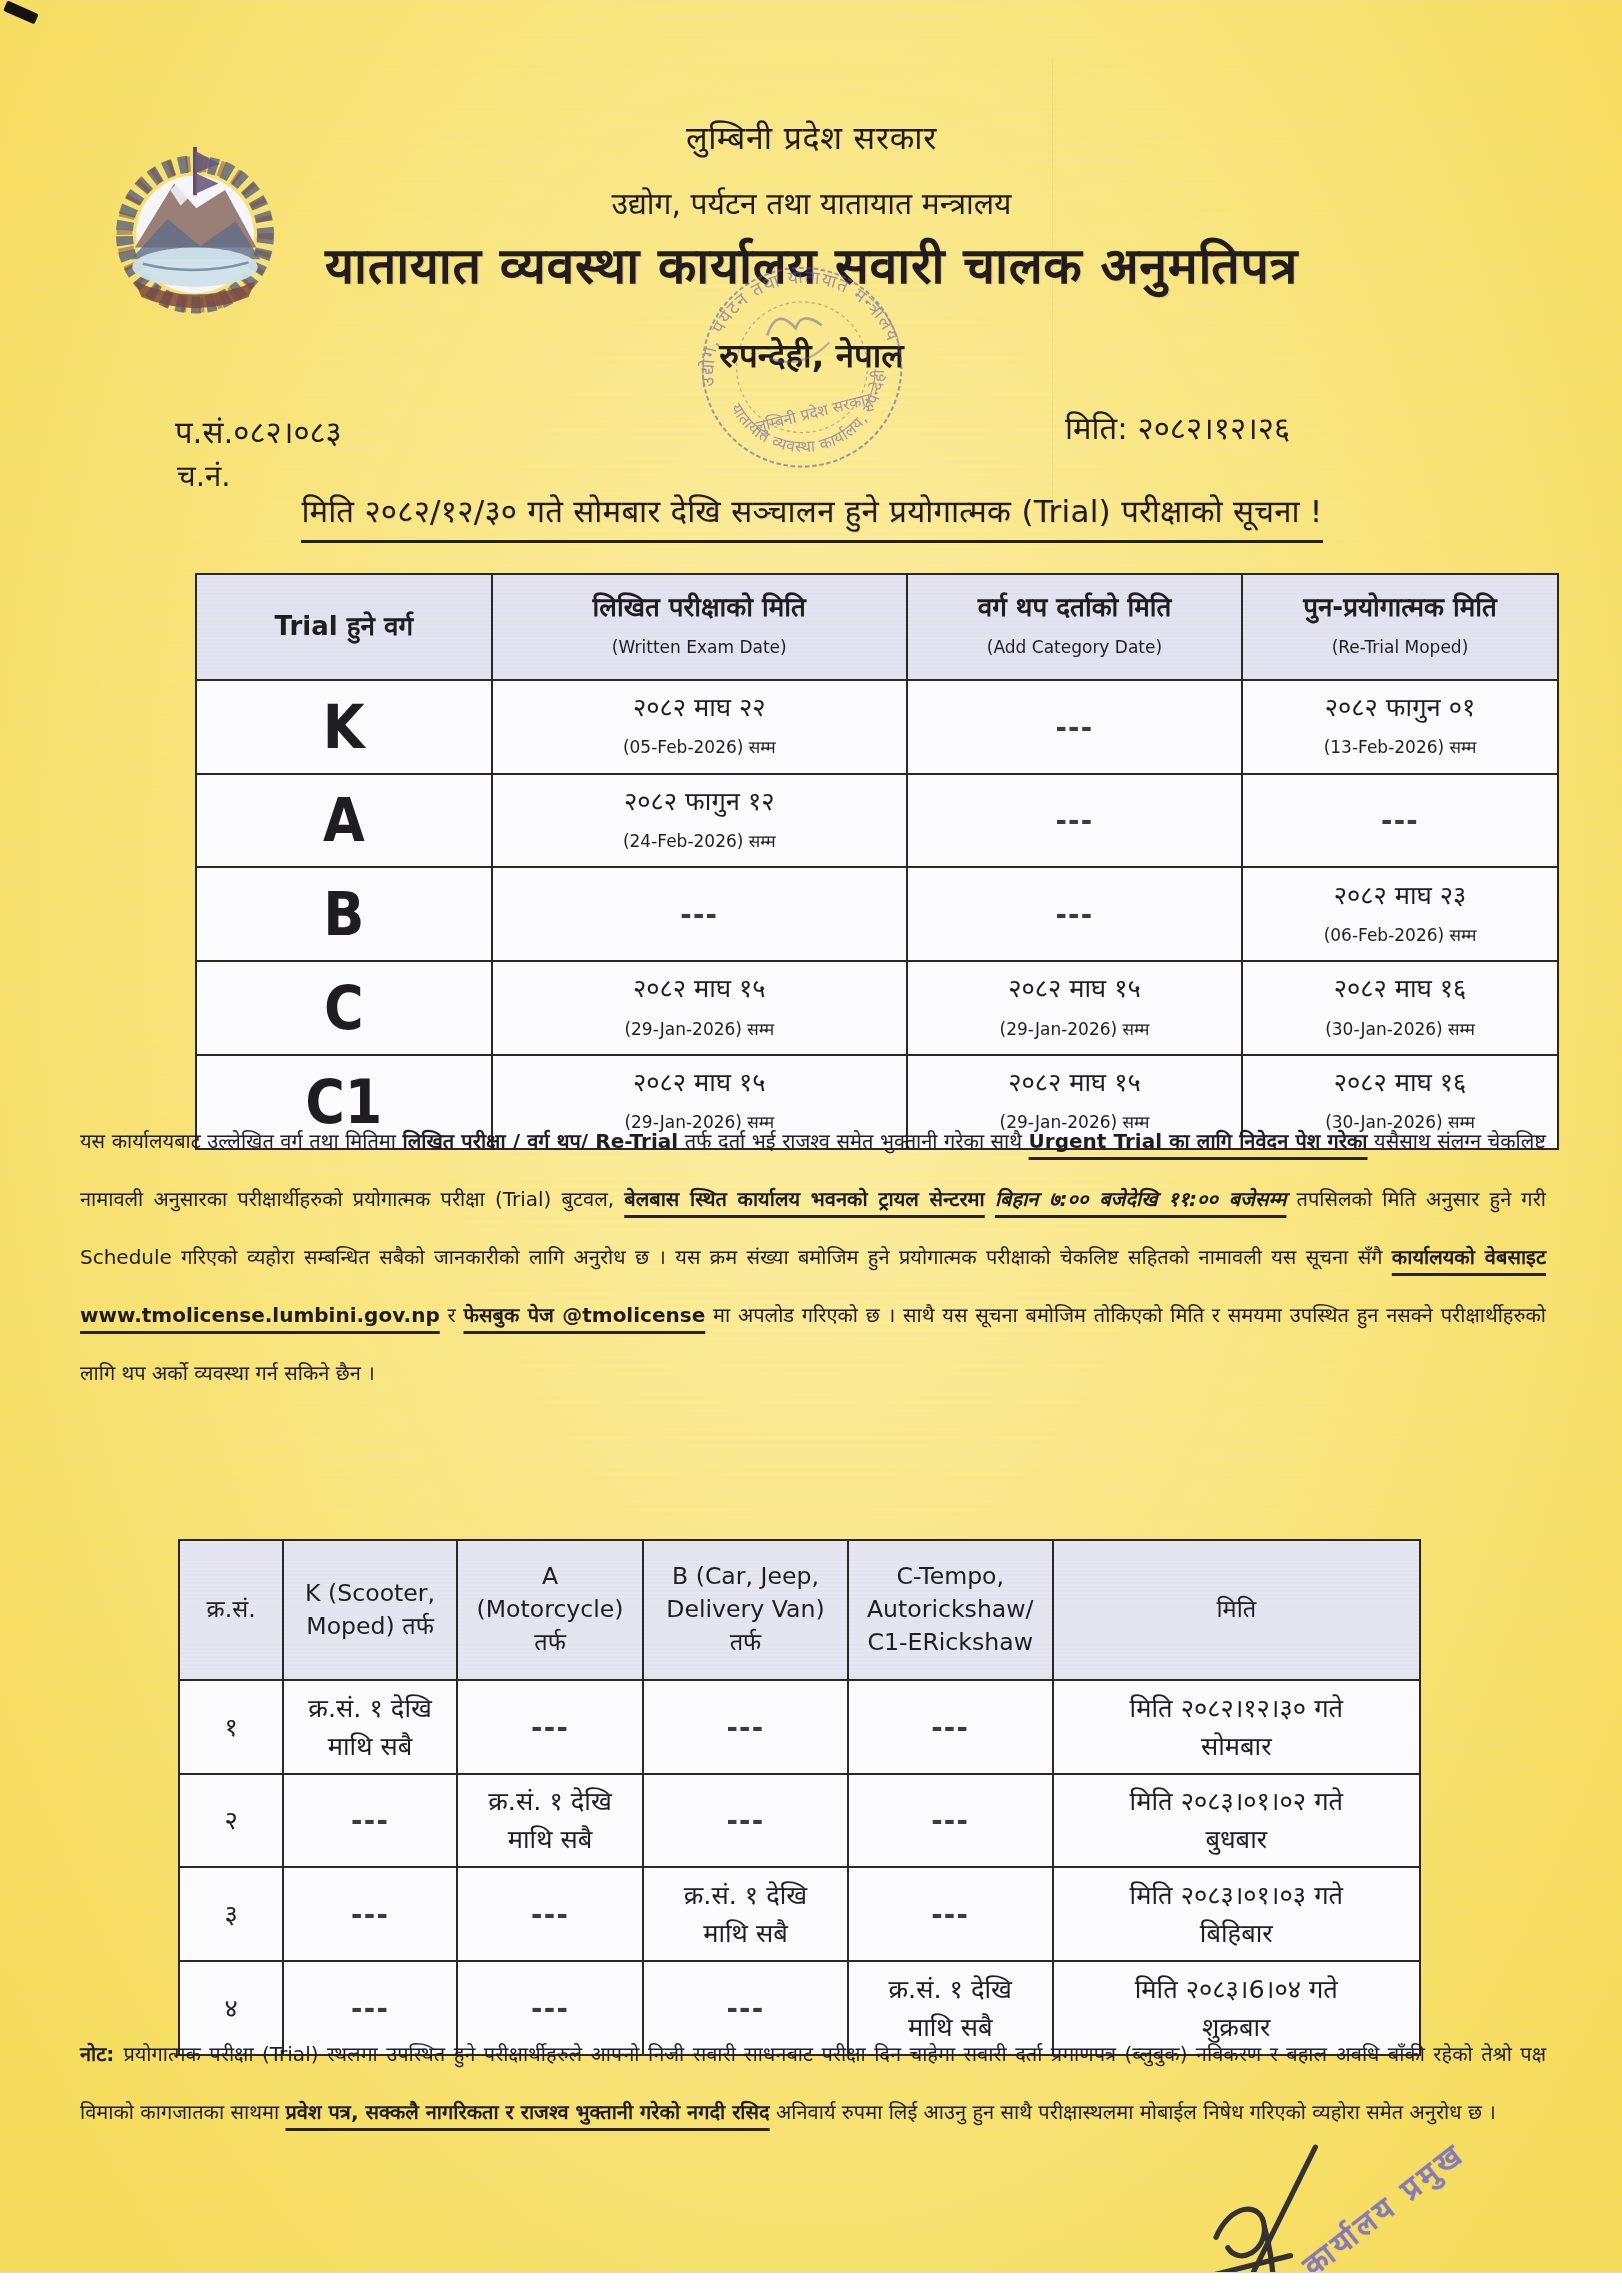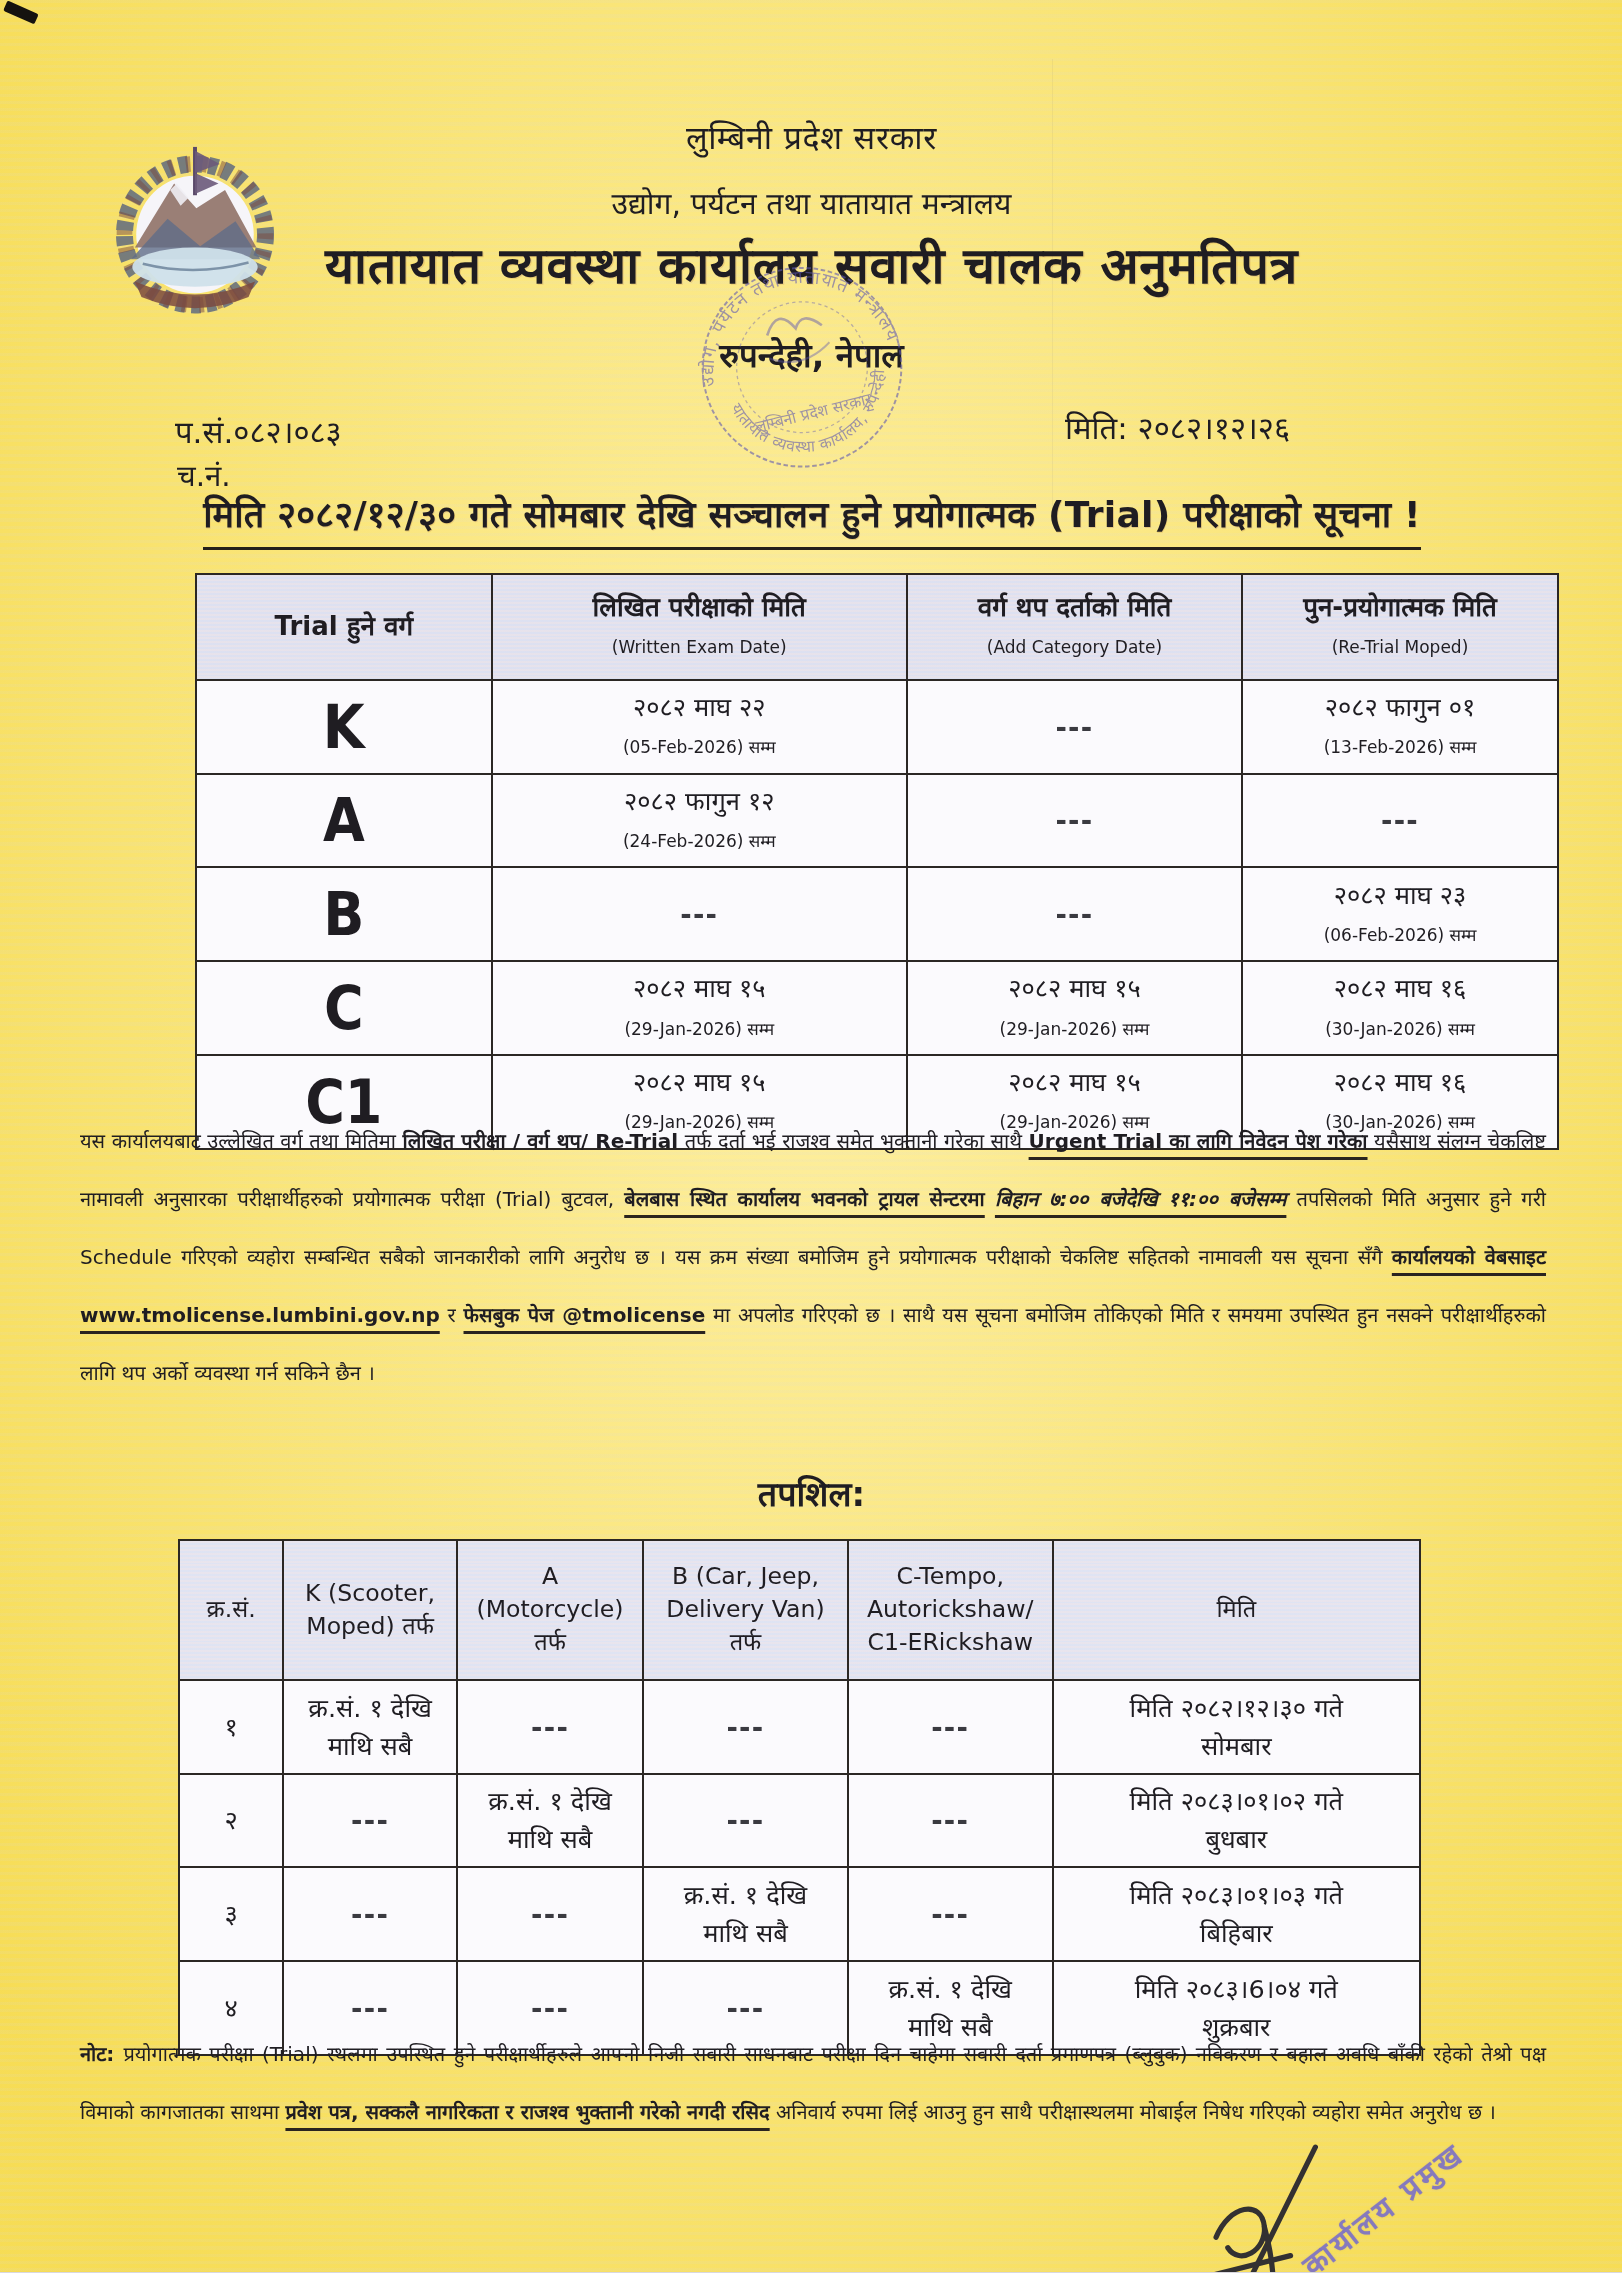--- a/index.html
+++ b/index.html
@@ -29,21 +29,21 @@
 
   .logo{position:absolute;left:97px;top:143px;}
   .round-stamp{position:absolute;left:645px;top:230px;opacity:.82;}
 
   .ref-left{position:absolute;left:175px;top:410px;font-size:31px;}
   .ref-right{position:absolute;left:1065px;top:406px;font-size:31px;}
   .ref-chano{position:absolute;left:177px;top:455px;font-size:29.4px;}
 
   .title-wrap{position:absolute;left:79px;top:489px;width:1466px;text-align:center;}
   .title-text{
-    display:inline-block;font-size:36px;font-weight:bold;letter-spacing:0.3px;
+    display:inline-block;font-size:31px;font-weight:normal;letter-spacing:0.3px;
     padding-bottom:9.2px;border-bottom:3.3px solid #231f1c;
     text-shadow:0.7px 0.7px 0 rgba(150,60,40,.18);
   }
 
   table.tbl{border-collapse:collapse;table-layout:fixed;position:absolute;background:#fbfafd;}
   table.tbl th,table.tbl td{border:2px solid #2b2724;text-align:center;vertical-align:middle;padding:3.9px 5.2px;}
   .tbl1{left:195px;top:573px;width:1364px;}
   .tbl1 th{
     height:96px;
     background:
@@ -242,21 +242,20 @@
           <td>
             <div class="np">२०८२ माघ १६</div>
             <div class="en">(30-Jan-2026) सम्म</div>
           </td>
         </tr>
       </tbody>
   </table>
 
   <div class="para body"><span>यस कार्यालयबाट उल्लेखित वर्ग तथा मितिमा </span><span class="b">लिखित परीक्षा / वर्ग थप/ Re-Trial</span><span> तर्फ दर्ता भई राजश्व समेत भुक्तानी गरेका साथै </span><span class="b u">Urgent Trial का लागि निवेदन पेश गरेका</span><span> यसैसाथ संलग्न चेकलिष्ट नामावली अनुसारका परीक्षार्थीहरुको प्रयोगात्मक परीक्षा (Trial) बुटवल, </span><span class="b u">बेलबास स्थित कार्यालय भवनको ट्रायल सेन्टरमा</span><span> </span><span class="b u i">बिहान ७:०० बजेदेखि ११:०० बजेसम्म</span><span> तपसिलको मिति अनुसार हुने गरी Schedule गरिएको व्यहोरा सम्बन्धित सबैको जानकारीको लागि अनुरोध छ । यस क्रम संख्या बमोजिम हुने प्रयोगात्मक परीक्षाको चेकलिष्ट सहितको नामावली यस सूचना सँगै </span><span class="b u">कार्यालयको वेबसाइट www.tmolicense.lumbini.gov.np</span><span> र </span><span class="b u">फेसबुक पेज @tmolicense</span><span> मा अपलोड गरिएको छ । साथै यस सूचना बमोजिम तोकिएको मिति र समयमा उपस्थित हुन नसक्ने परीक्षार्थीहरुको लागि थप अर्को व्यवस्था गर्न सकिने छैन ।</span></div>
 
-  <div class="tapasil">तपशिल:</div>
 
   <table class="tbl tbl2">
     <colgroup>
       <col style="width:8.4%">
         <col style="width:14%">
         <col style="width:15%">
         <col style="width:16.5%">
         <col style="width:16.5%">
         <col style="width:29.6%">
     </colgroup>

